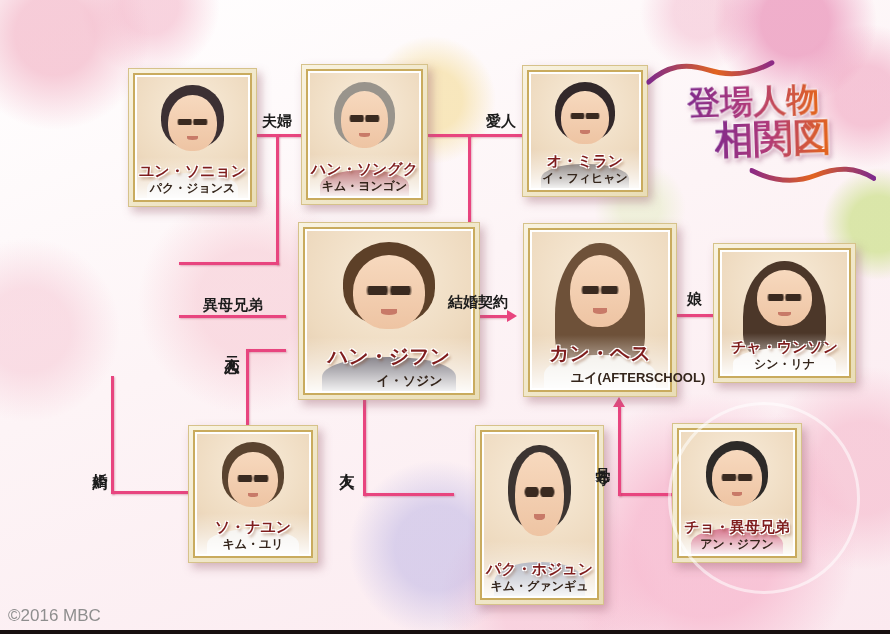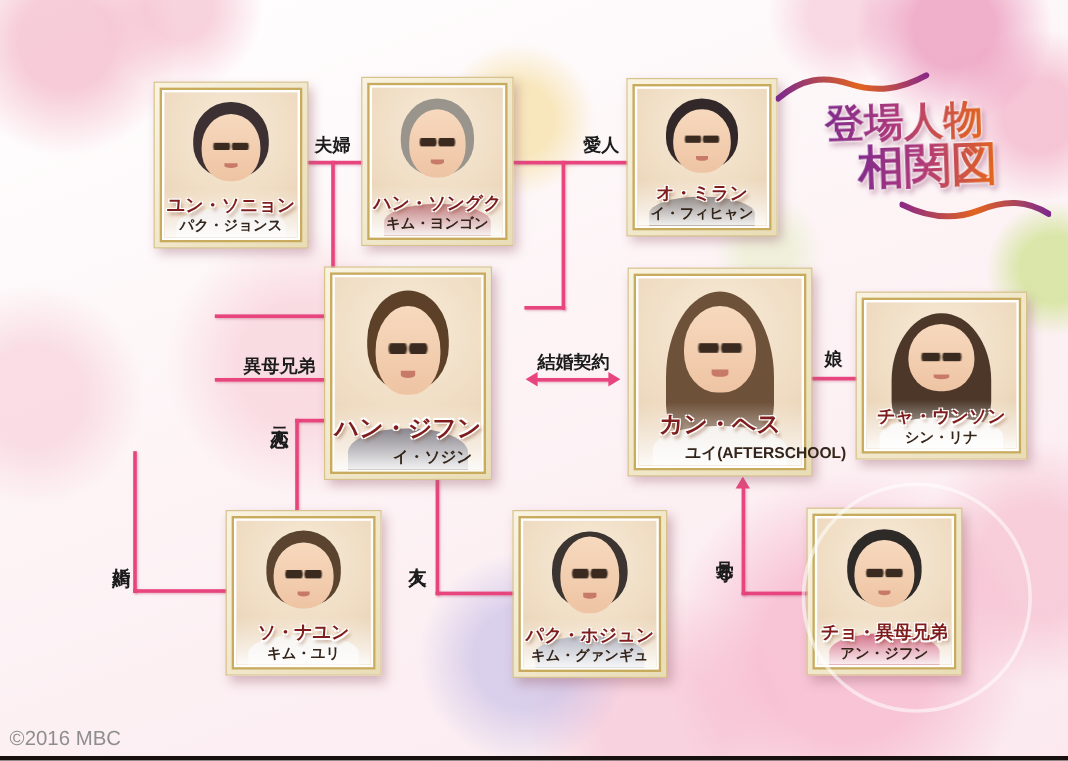--- a/index.html
+++ b/index.html
@@ -189,21 +189,21 @@
         <div class="hair"></div>
         <div class="face"></div>
         <div class="torso"></div>
       </div>
       <div class="char-name">オ・ミラン</div>
       <div class="actor-name">イ・フィヒャン</div>
     </div>
   </div>
 
 
-  <div class="card big c-jihun" style="left:270px;top:222px;width:140px;height:178px">
+  <div class="card big c-jihun" style="left:298px;top:222px;width:182px;height:178px">
     <div class="frame">
       <div class="photo">
         <div class="hair"></div>
         <div class="face"></div>
         <div class="torso"></div>
       </div>
       <div class="char-name">ハン・ジフン</div>
       <div class="actor-name">イ・ソジン</div>
     </div>
   </div>
@@ -237,21 +237,21 @@
       <div class="photo">
         <div class="hair"></div>
         <div class="face"></div>
         <div class="torso"></div>
       </div>
       <div class="char-name">ソ・ナユン</div>
       <div class="actor-name">キム・ユリ</div>
     </div>
   </div>
 
-  <div class="card c-hojun bald" style="left:427px;top:425px;width:129px;height:140px">
+  <div class="card c-hojun bald" style="left:475px;top:425px;width:129px;height:180px">
     <div class="frame">
       <div class="photo">
         <div class="hair"></div>
         <div class="face"></div>
         <div class="torso"></div>
       </div>
       <div class="char-name">パク・ホジュン</div>
       <div class="actor-name">キム・グァンギュ</div>
     </div>
   </div>

